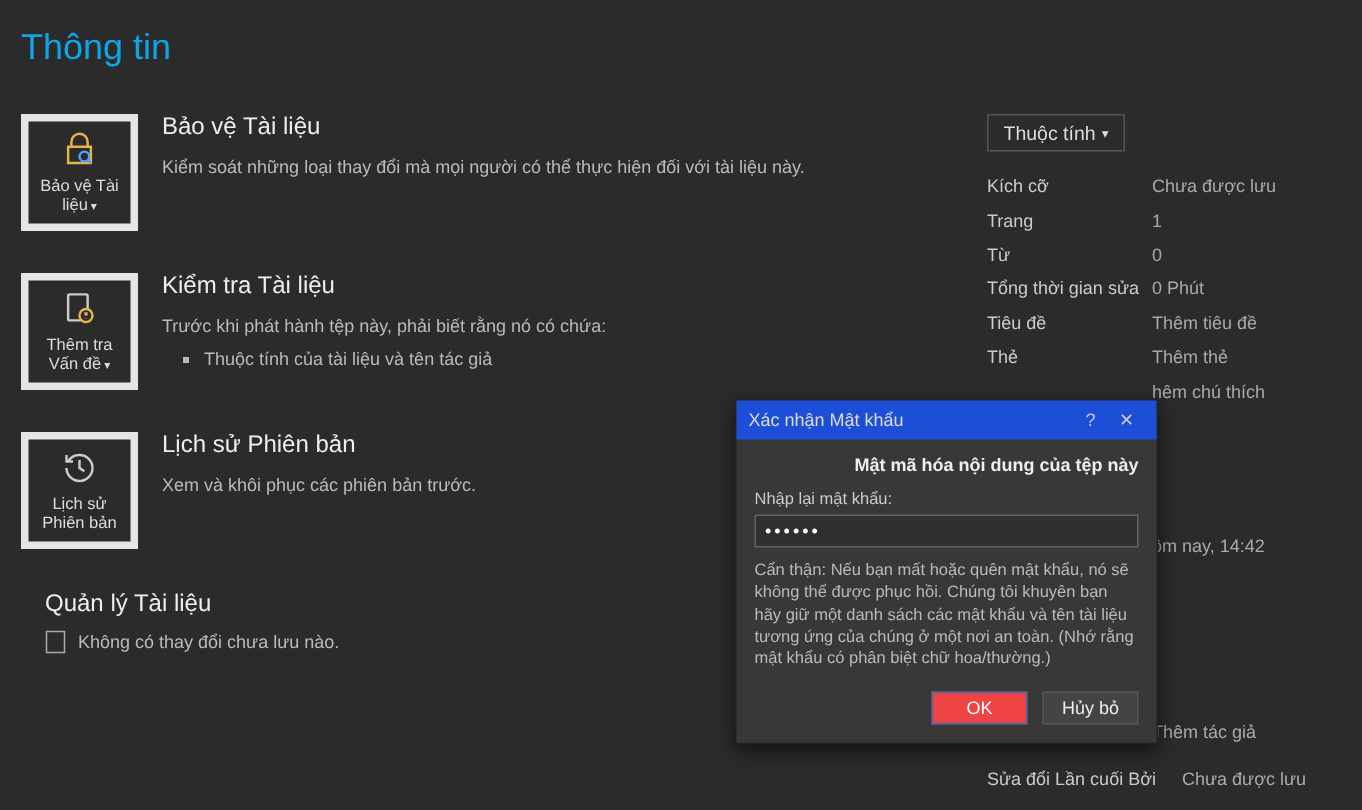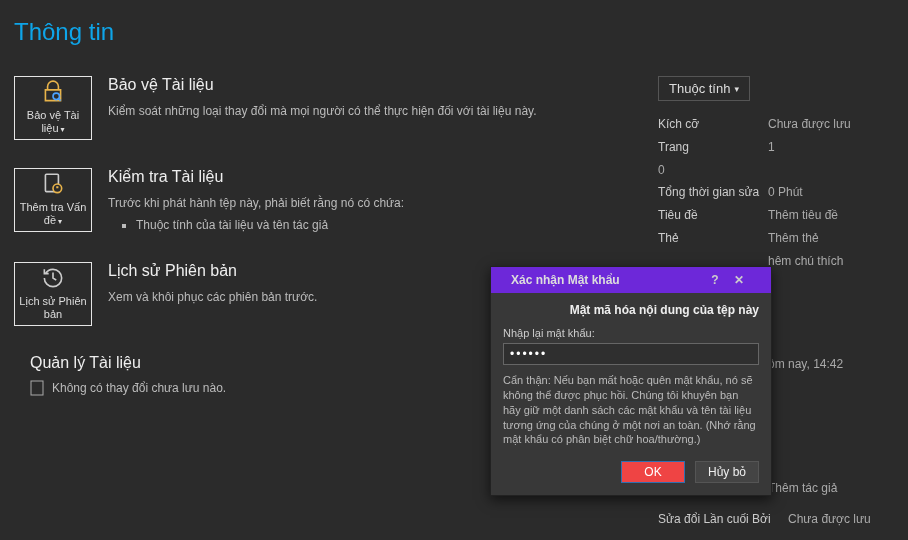--- a/index.html
+++ b/index.html
@@ -2,37 +2,37 @@
 <html><head>
 <meta charset="utf-8">
 <style>
 * { margin: 0; padding: 0; box-sizing: border-box; font-family: "Segoe UI", Arial, sans-serif; }
 body { background: #2b2b2b; color: #d4d4d4; width: 908px; height: 540px; overflow: hidden; position: relative; }
 .page-title { font-size: 24px; font-weight: 400; color: #0ea5e9; padding: 18px 14px 0; }
 .content { display: flex; padding: 0 14px; margin-top: 30px; }
 .left-col { width: 640px; }
 .right-col { width: 240px; padding-left: 4px; }
 .section { display: flex; margin-bottom: 28px; }
-.tile { width: 78px; height: 64px; border: 1px solid #e5e5e5; display: flex; flex-direction: column; align-items: center; justify-content: flex-end; padding: 4px; text-align: center; cursor: pointer; }
+.tile { width: 78px; height: 78px; border: 5px solid #e5e5e5; display: flex; flex-direction: column; align-items: center; justify-content: center; padding: 4px; text-align: center; cursor: pointer; }
 .tile .icon { width: 28px; height: 28px; display: flex; align-items: center; justify-content: center; margin-bottom: 4px; }
 .tile .label { font-size: 11px; line-height: 1.2; color: #ddd; }
 .tile .chev { font-size: 8px; margin-left: 2px; }
 .section-body { padding-left: 16px; flex: 1; }
 .section-body h3 { font-size: 16px; font-weight: 400; color: #eee; margin-bottom: 8px; }
 .section-body p, .section-body li { font-size: 12px; color: #bbb; line-height: 1.5; }
 .section-body ul { list-style: square; padding-left: 28px; margin-top: 4px; }
 .doc-row { display: flex; align-items: center; gap: 8px; font-size: 12px; color: #bbb; }
 .prop-btn { border: 1px solid #555; padding: 4px 10px; font-size: 13px; color: #ddd; background: transparent; cursor: pointer; margin-bottom: 12px; display: inline-flex; align-items: center; gap: 4px; text-align: right; }
 .prop-row { display: flex; font-size: 12px; line-height: 1.9; }
 .prop-row .k { width: 110px; color: #ccc; }
 .prop-row .v { color: #aaa; }
 .avatar { width: 22px; height: 22px; border-radius: 50%; background: #9b59b6; color: #fff; font-size: 9px; display: flex; align-items: center; justify-content: center; margin-right: 6px; }
 .author-row { display: flex; align-items: center; font-size: 12px; margin: 4px 0; }
 .modal { position: absolute; left: 490px; top: 266px; width: 282px; background: #383838; border: 1px solid #222; box-shadow: 0 4px 12px rgba(0,0,0,.6); }
-.modal-title { display: flex; align-items: center; padding: 6px 20px; font-size: 12px; color: #ddd; background: #6d28d9; font-weight: bold; }
+.modal-title { display: flex; align-items: center; padding: 6px 8px; font-size: 12px; color: #ddd; background: #1d4ed8; }
 .modal-title .spacer { flex: 1; }
 .modal-title .tbtn { width: 24px; text-align: center; font-size: 12px; color: #ccc; cursor: pointer; }
 .modal-body { padding: 10px 12px 14px; }
 .modal-body .hdr { font-size: 12px; font-weight: 600; color: #eee; margin-bottom: 10px; text-align: right; }
 .modal-body label { font-size: 11px; color: #ccc; display: block; margin-bottom: 4px; }
 .modal-body input[type=password] { width: 100%; background: #2f2f2f; border: 1px solid #666; color: #fff; font-size: 12px; padding: 3px 6px; margin-bottom: 8px; letter-spacing: 2px; }
 .modal-body .warn { font-size: 11px; color: #bbb; line-height: 1.35; }
 .modal-buttons { display: flex; justify-content: flex-end; gap: 10px; padding: 0 12px 12px; }
 .modal-buttons button { min-width: 64px; height: 22px; font-size: 12px; border: 1px solid #555; background: #444; color: #eee; cursor: pointer; }
 .modal-buttons button.primary { background: #ef4444; border-color: #2f6fb1; color: #fff; }
@@ -121,20 +121,21 @@
     </button>
     <div class="prop-row">
         <span class="k">Kích cỡ</span>
         <span class="v">Chưa được lưu</span>
       </div>
     <div class="prop-row">
         <span class="k">Trang</span>
         <span class="v">1</span>
       </div>
     <div class="prop-row">
+        <span class="k">Từ</span>
         <span class="v">0</span>
       </div>
     <div class="prop-row">
         <span class="k">Tổng thời gian sửa</span>
         <span class="v">0 Phút</span>
       </div>
     <div class="prop-row">
         <span class="k">Tiêu đề</span>
         <span class="v">Thêm tiêu đề</span>
       </div>

